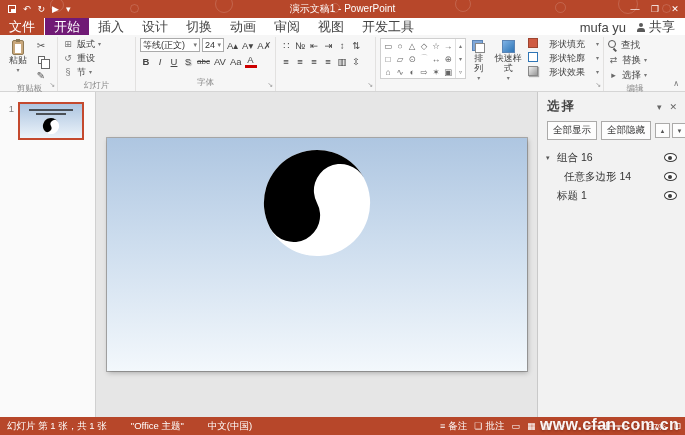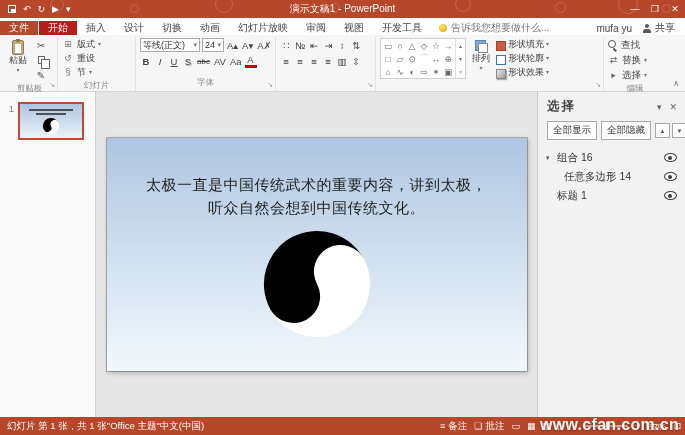--- a/index.html
+++ b/index.html
@@ -11,24 +11,24 @@
 .deco{position:absolute;border:1px solid rgba(255,255,255,.16);border-radius:50%;pointer-events:none}
 .qat{display:flex;align-items:center;gap:7px;padding-left:8px;z-index:2}
 .qat span{font-size:9px;line-height:1;color:#fff}
 .floppy{width:8px;height:8px;border:1px solid #fff;display:inline-block;position:relative}
 .floppy::after{content:"";position:absolute;left:2px;bottom:0;width:4px;height:3px;background:#fff}
 .title-text{position:absolute;left:50%;transform:translateX(-50%);font-size:10px;white-space:nowrap;z-index:2}
 .win-controls{margin-left:auto;display:flex;z-index:2}
 .win-controls span{width:20px;text-align:center;font-size:9px}
 
 
-.tabrow{height:17px;background:#fff;display:flex;align-items:flex-end;font-size:10px;color:#444}
+.tabrow{height:17px;background:#fff;display:flex;align-items:flex-start;font-size:13px;color:#444}
 .tab{display:flex;align-items:center;padding:0 9px;white-space:nowrap}
 .tab-file{background:#B7472A;color:#fff;margin-right:1px}
-.tab-selected{background:#b91c1c;color:#fff}
+.tab-selected{background:#701a75;color:#fff}
 .tellme{display:flex;align-items:center;gap:4px;color:#777;padding:0 8px;white-space:nowrap}
 .bulb{width:8px;height:8px;border-radius:50%;background:radial-gradient(circle at 35% 30%,#ffe06a,#e8a700);display:inline-block}
 .tabrow-right{margin-left:auto;display:flex;align-items:center;gap:10px;padding-right:10px}
 .person{width:10px;height:9px;position:relative;display:inline-block}
 .person::before{content:"";position:absolute;left:3px;top:0;width:4px;height:4px;border-radius:50%;background:#5a5a5a}
 .person::after{content:"";position:absolute;left:1px;bottom:0;width:8px;height:4px;border-radius:3px 3px 0 0;background:#5a5a5a}
 .share{display:flex;align-items:center;gap:3px;color:#444}
 
 
 .ribbon{height:57px;background:#f6f6f6;border-bottom:1px solid #d5d5d5;display:flex;padding:2px 0 0 2px;position:relative;font-size:9px;color:#555}
@@ -62,21 +62,21 @@
 .gallery{border:1px solid #cfcfcf;background:#fff;display:flex;height:41px}
 .gal-grid{display:grid;grid-template-columns:repeat(6,12px);grid-auto-rows:13px;padding:0 1px}
 .gal-cell{display:flex;align-items:center;justify-content:center;font-size:8.5px;color:#666}
 .gal-arrows{display:flex;flex-direction:column;border-left:1px solid #e0e0e0;width:10px}
 .gal-arrows span{flex:1;display:flex;align-items:center;justify-content:center;font-size:6px;color:#777}
 .arrange-icon{width:13px;height:13px;position:relative}
 .arrange-icon::before{content:"";position:absolute;left:0;top:0;width:9px;height:9px;background:#7fa7d8;border:1px solid #5b84b5}
 .arrange-icon::after{content:"";position:absolute;right:0;bottom:0;width:8px;height:8px;background:#fff;border:1px solid #888}
 .qs-icon{width:13px;height:13px;background:linear-gradient(135deg,#7fb2e5,#2e75b6);border:1px solid #5b84b5}
 .chips{display:flex;flex-direction:column;gap:1px}
-.chiprow{display:flex;align-items:flex-end;gap:2px;font-size:9px;color:#444;line-height:13px;white-space:nowrap}
+.chiprow{display:flex;align-items:flex-start;gap:11px;font-size:9px;color:#444;line-height:13px;white-space:nowrap}
 .chip{width:10px;height:10px;display:inline-block}
 .chip.fill{background:#cf5b42;border:1px solid #9e4530}
 .chip.outline{background:#fff;border:1px solid #2e75b6}
 .chip.effects{background:linear-gradient(135deg,#eee,#999);border:1px solid #888;box-shadow:1px 1px 1px rgba(0,0,0,.3)}
 .editcol{display:flex;flex-direction:column;gap:1px}
 .erow{display:flex;align-items:center;gap:3px;font-size:9.5px;color:#444;line-height:14px;white-space:nowrap}
 .mag{width:10px;height:10px;position:relative;display:inline-block}
 .mag::before{content:"";position:absolute;left:0;top:0;width:6px;height:6px;border:1.5px solid #555;border-radius:50%}
 .mag::after{content:"";position:absolute;right:1px;bottom:0;width:4px;height:1.5px;background:#555;transform:rotate(45deg)}
 .eicon{width:11px;text-align:center;color:#666;font-size:9px}
@@ -107,21 +107,21 @@
 .pane-list{flex:1}
 .prow{display:flex;align-items:center;height:19px;padding:0 8px;color:#333;white-space:nowrap}
 .prow .exp{width:11px;font-size:7px;color:#555}
 .prow.child{padding-left:26px}
 .prow .eye{margin-left:auto}
 .eye{width:13px;height:9px;border:1px solid #3d3d3d;border-radius:50%;position:relative;display:inline-block;background:#fff;flex:none}
 .eye::after{content:"";position:absolute;left:3px;top:1.5px;width:4px;height:4px;border-radius:50%;background:#3d3d3d}
 
 
 .statusbar{height:18px;background:#B7472A;color:#fff;display:flex;align-items:center;font-size:9.5px;padding:0 4px 0 7px}
-.sb-left{display:flex;gap:0;align-items:flex-end;white-space:nowrap}
+.sb-left{display:flex;gap:24px;align-items:flex-end;white-space:nowrap}
 .sb-right{margin-left:auto;display:flex;align-items:center;gap:7px;white-space:nowrap}
 .sb-item{display:flex;align-items:center;gap:3px}
 .sb-ico{font-size:9px}
 .zoomtrack{width:44px;height:2px;background:rgba(255,255,255,.55);position:relative}
 .zoomthumb{position:absolute;left:50%;top:-3px;width:3px;height:8px;background:#fff}
 .watermark{position:absolute;right:6px;bottom:1px;font-size:16px;font-weight:bold;color:rgba(255,255,255,.95);text-shadow:0 1px 3px rgba(90,20,10,.55);z-index:20;letter-spacing:.3px}
 </style>
 </head>
 <body>
 
@@ -150,28 +150,23 @@
   </div>
 </div>
 
 <div class="tabrow">
   <div class="tab tab-file">文件</div>
   <div class="tab tab-selected">开始</div>
   <div class="tab">插入</div>
   <div class="tab">设计</div>
   <div class="tab">切换</div>
   <div class="tab">动画</div>
-  <div class="tab">幻灯片放映</div>
   <div class="tab">审阅</div>
   <div class="tab">视图</div>
   <div class="tab">开发工具</div>
-  <div class="tellme">
-    <span class="bulb"></span>
-    <span>告诉我您想要做什么...</span>
-  </div>
   <div class="tabrow-right">
     <span>mufa yu</span>
     <div class="share">
       <span class="person"></span>
       <span>共享</span>
     </div>
   </div>
 </div>
 
 <div class="ribbon">
@@ -300,20 +295,25 @@
           <span>▴</span>
           <span>▾</span>
           <span>▿</span>
         </div>
       </div>
       <div class="bigbtn">
         <span class="arrange-icon"></span>
         <span>排列</span>
         <span class="dd">▾</span>
       </div>
+      <div class="bigbtn">
+        <span class="qs-icon"></span>
+        <span>快速样式</span>
+        <span class="dd">▾</span>
+      </div>
       <div class="chips">
         <div class="chiprow">
           <span class="chip fill"></span>
           <span>形状填充</span>
           <span class="dd">▾</span>
         </div>
         <div class="chiprow">
           <span class="chip outline"></span>
           <span>形状轮廓</span>
           <span class="dd">▾</span>
@@ -366,24 +366,20 @@
             <circle r="90" fill="#ffffff"></circle>
             <path d="M -90 0 A 90 90 0 0 1 90 0 A 45 45 0 0 0 0 0 A 45 45 0 0 1 -90 0 Z" fill="#000000"></path>
           </g>
         </svg>
       </div>
     </div>
   </div>
 
   <div class="canvas">
     <div class="slide">
-      <div class="slide-text">
-        <div>太极一直是中国传统武术的重要内容，讲到太极，</div>
-        <div>听众自然会想到中国传统文化。</div>
-      </div>
       <svg class="yy" width="118" height="118" viewBox="-100 -100 200 200">
         <g transform="rotate(-28)">
           <circle r="90" fill="#ffffff"></circle>
           <path d="M -90 0 A 90 90 0 0 1 90 0 A 45 45 0 0 0 0 0 A 45 45 0 0 1 -90 0 Z" fill="#000000"></path>
         </g>
       </svg>
     </div>
   </div>
 
   <div class="pane">

